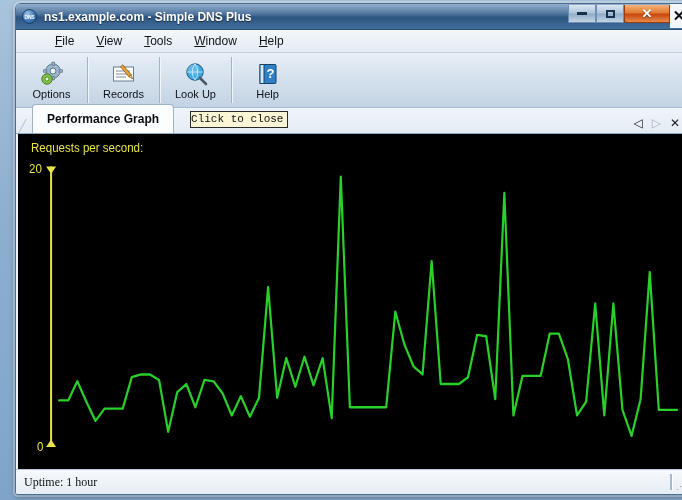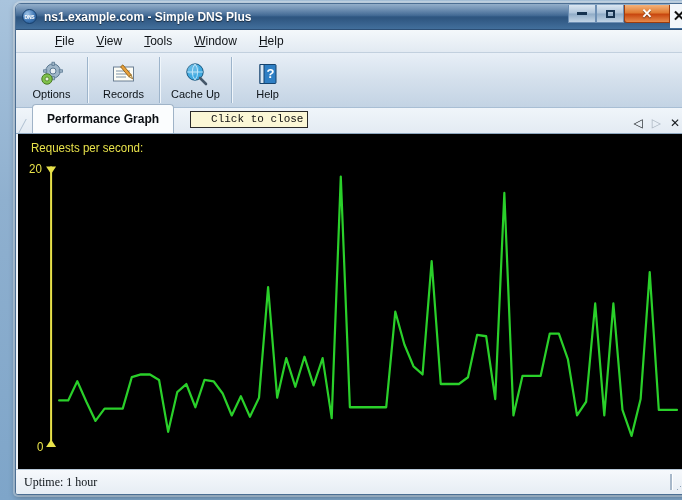--- a/index.html
+++ b/index.html
@@ -214,21 +214,21 @@
     height: 14px;
     border-left: 1px solid #aebfd0;
     transform: skewX(-28deg);
     z-index: 1;
   }
   .tooltip {
     margin-left: 16px;
     margin-bottom: 2px;
     background: #fbf7d6;
     border: 1px solid #2a2a2a;
-    padding: 1px 4px 2px 20px;
+    padding: 1px 4px 2px 0;
     font-family: "Liberation Mono", "DejaVu Sans Mono", monospace;
     font-size: 11px;
     color: #101010;
     line-height: 1.15;
     align-self: center;
     white-space: nowrap;
     z-index: 5;
   }
   .tab-nav {
     position: absolute;
@@ -392,21 +392,21 @@
       <div class="tool-btn">
         <div class="tool-ico">
           <svg width="26" height="26" viewBox="0 0 26 26">
             <circle cx="12" cy="11" r="8.2" fill="#3fa9e0" stroke="#16567f" stroke-width="1"></circle>
             <path d="M4 11h16M12 3a13 13 0 0 0 0 16M12 3a13 13 0 0 1 0 16" fill="none" stroke="#bfe6fa" stroke-width="0.9"></path>
             <circle cx="12" cy="11" r="8.2" fill="url(#g1)" opacity="0"></circle>
             <circle cx="10" cy="8" r="6" fill="#ffffff" opacity="0.18"></circle>
             <line x1="17" y1="17" x2="23" y2="23" stroke="#46586a" stroke-width="2.6" stroke-linecap="round"></line>
           </svg>
         </div>
-        <div class="tool-label">Cache Up</div>
+        <div class="tool-label">Look Up</div>
       </div>
 
 
       <div class="tool-sep"></div>
 
       <div class="tool-btn">
         <div class="tool-ico">
           <svg width="26" height="26" viewBox="0 0 26 26">
             <rect x="5" y="3.5" width="16" height="19" rx="1" fill="#2f7fc4" stroke="#14436e" stroke-width="1"></rect>
             <rect x="5" y="3.5" width="4" height="19" fill="#d9e7f3" stroke="#14436e" stroke-width="1"></rect>

